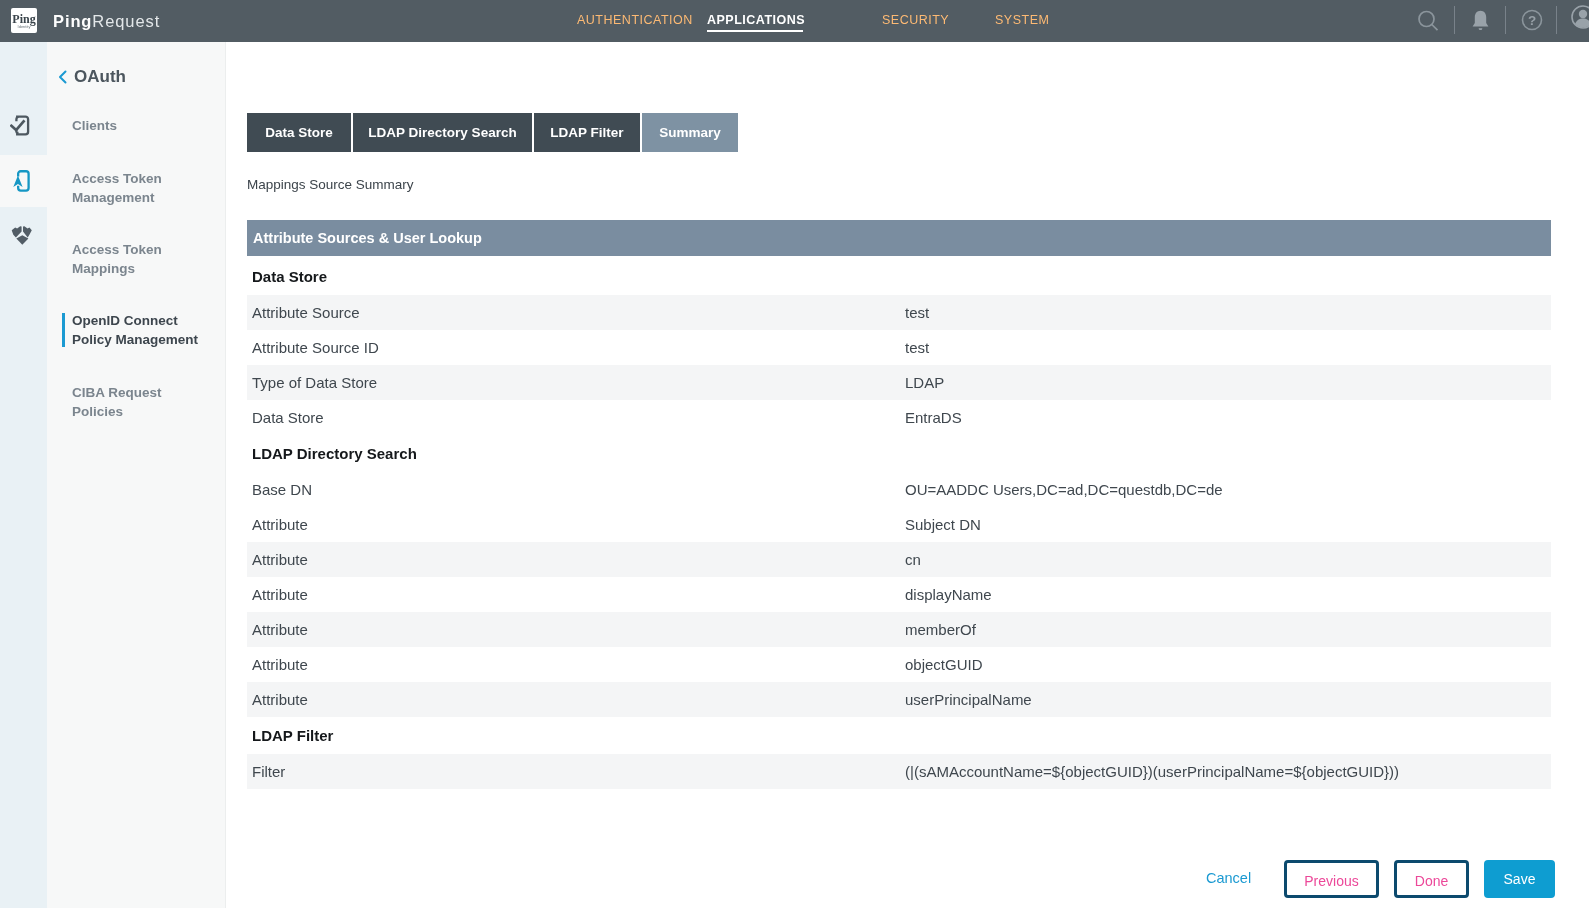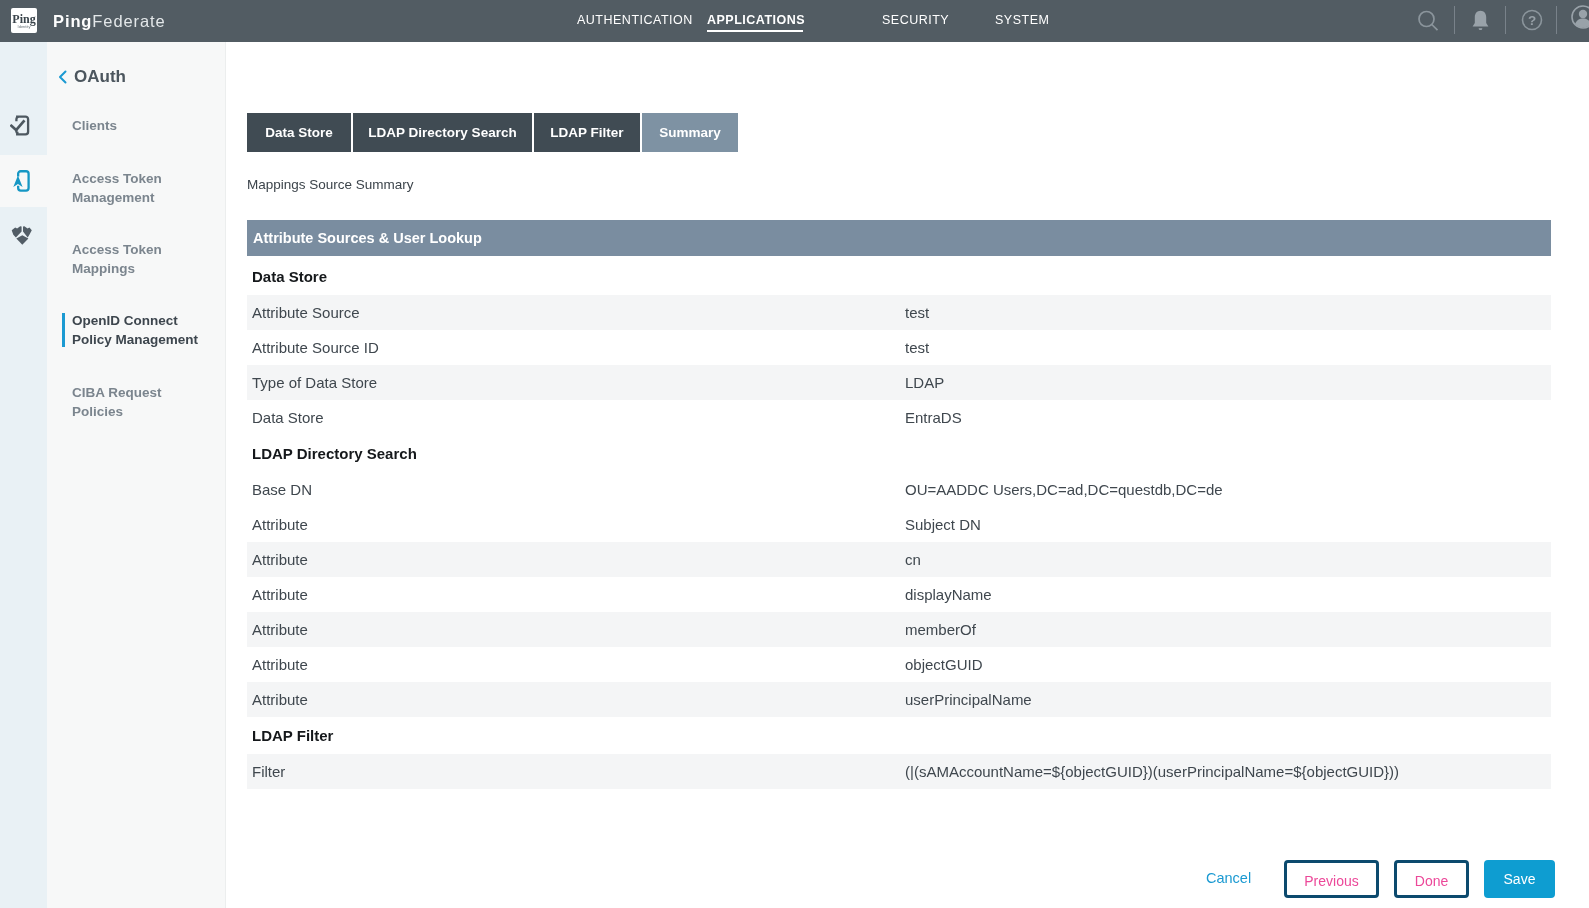--- a/index.html
+++ b/index.html
@@ -7,21 +7,21 @@
 #page { position:relative; width:1589px; height:908px;border-radius:13px; }
 
 
 #topbar { position:absolute; left:0; top:0; width:1589px; height:42px; background:#525c63; }
 #logo { position:absolute; left:11px; top:8px; width:26px; height:25px; background:#fff; border-radius:2px; }
 #logo .p1 { position:absolute; left:0; top:4px; width:26px; text-align:center; font-size:12px; font-weight:700; color:#3a444b; font-family:"Liberation Serif",serif; letter-spacing:0; }
 #logo .p2 { position:absolute; left:0; top:16px; width:26px; text-align:center; font-size:4px; color:#6a747b; }
 #brand { position:absolute; left:53px; top:0; height:42px; line-height:42px; font-size:16.5px; color:#fdfdfd; letter-spacing:0.9px; }
 #brand b { font-weight:700; }
 #brand span { font-weight:400; color:#e3e7e9; }
-.nav-item { position:absolute; top:0; height:42px; line-height:40px; font-size:12.5px; letter-spacing:0.5px; color:#ffffff; text-align:center; }
+.nav-item { position:absolute; top:0; height:42px; line-height:40px; font-size:12.5px; letter-spacing:0.5px; color:#fdba74; text-align:center; }
 .nav-item.active { font-weight:700; color:#fff; }
 .nav-item.active:after { content:""; position:absolute; left:0; right:0; bottom:10px; height:2px; background:#fff; }
 .tb-divider { position:absolute; top:6px; width:1px; height:28px; background:#79828a; }
 .tb-icon { position:absolute; top:0; }
 
 
 #rail { position:absolute; left:0; top:42px; width:47px; height:866px; background:#e9f1f5; }
 .rail-row { position:absolute; left:0; width:47px; height:52px; }
 .rail-row.active { background:#f7f8f8; }
 .rail-row svg { position:absolute; }
@@ -57,21 +57,21 @@
 </style>
 </head>
 <body>
 <div id="page">
 
   <div id="topbar">
     <div id="logo">
         <div class="p1">Ping</div>
         <div class="p2">Identity</div>
       </div>
-    <div id="brand"><b>Ping</b><span>Federate</span></div>
+    <div id="brand"><b>Ping</b><span>Request</span></div>
     <div class="nav-item" style="left:577px; width:110px;">AUTHENTICATION</div>
     <div class="nav-item active" style="left:707px; width:96px;">APPLICATIONS</div>
     <div class="nav-item" style="left:882px; width:63px;">SECURITY</div>
     <div class="nav-item" style="left:995px; width:51px;">SYSTEM</div>
     <svg class="tb-icon" style="left:1415px; top:8px;" width="26" height="26" viewBox="0 0 26 26">
         <circle cx="11.5" cy="11" r="7.5" fill="none" stroke="#8b959c" stroke-width="1.7"></circle>
         <line x1="16.8" y1="16.5" x2="22.5" y2="22.2" stroke="#8b959c" stroke-width="1.7"></line>
       </svg>
     <div class="tb-divider" style="left:1454px;"></div>
     <svg class="tb-icon" style="left:1470px; top:10px;" width="22" height="22" viewBox="0 0 22 22">

